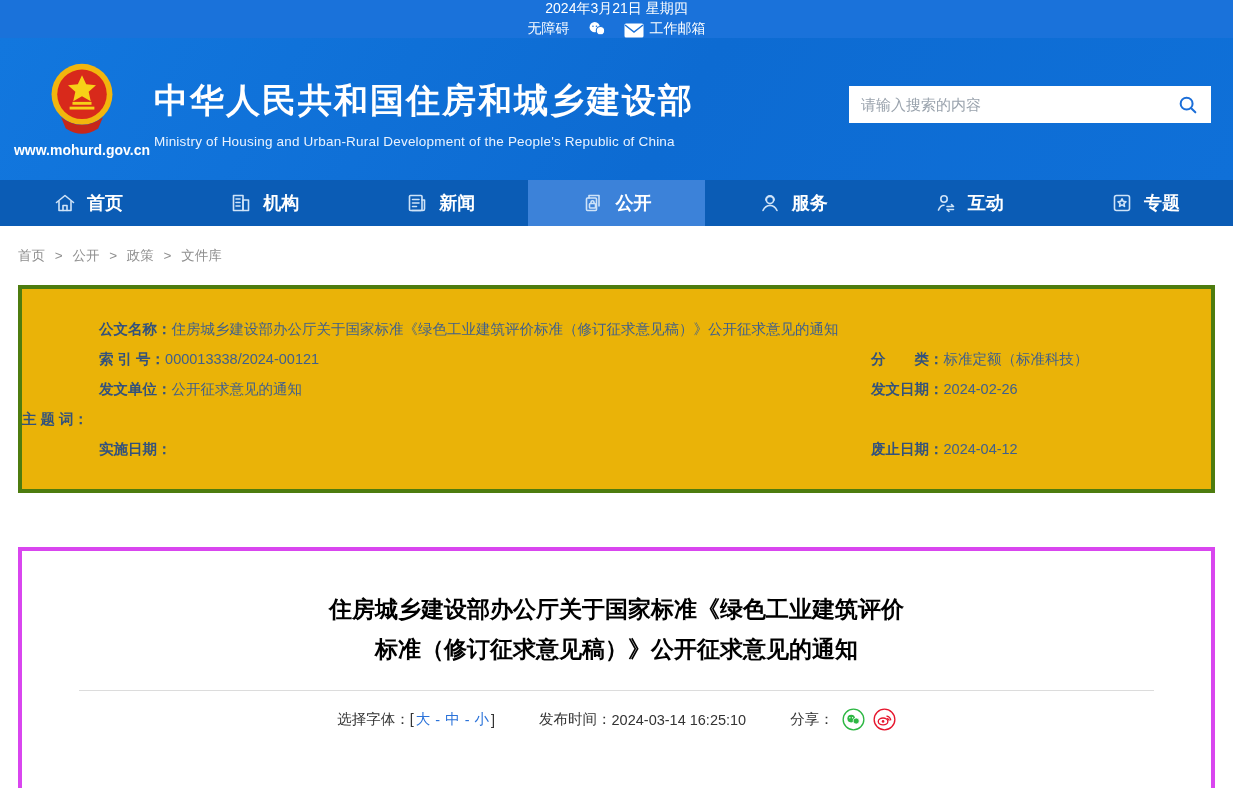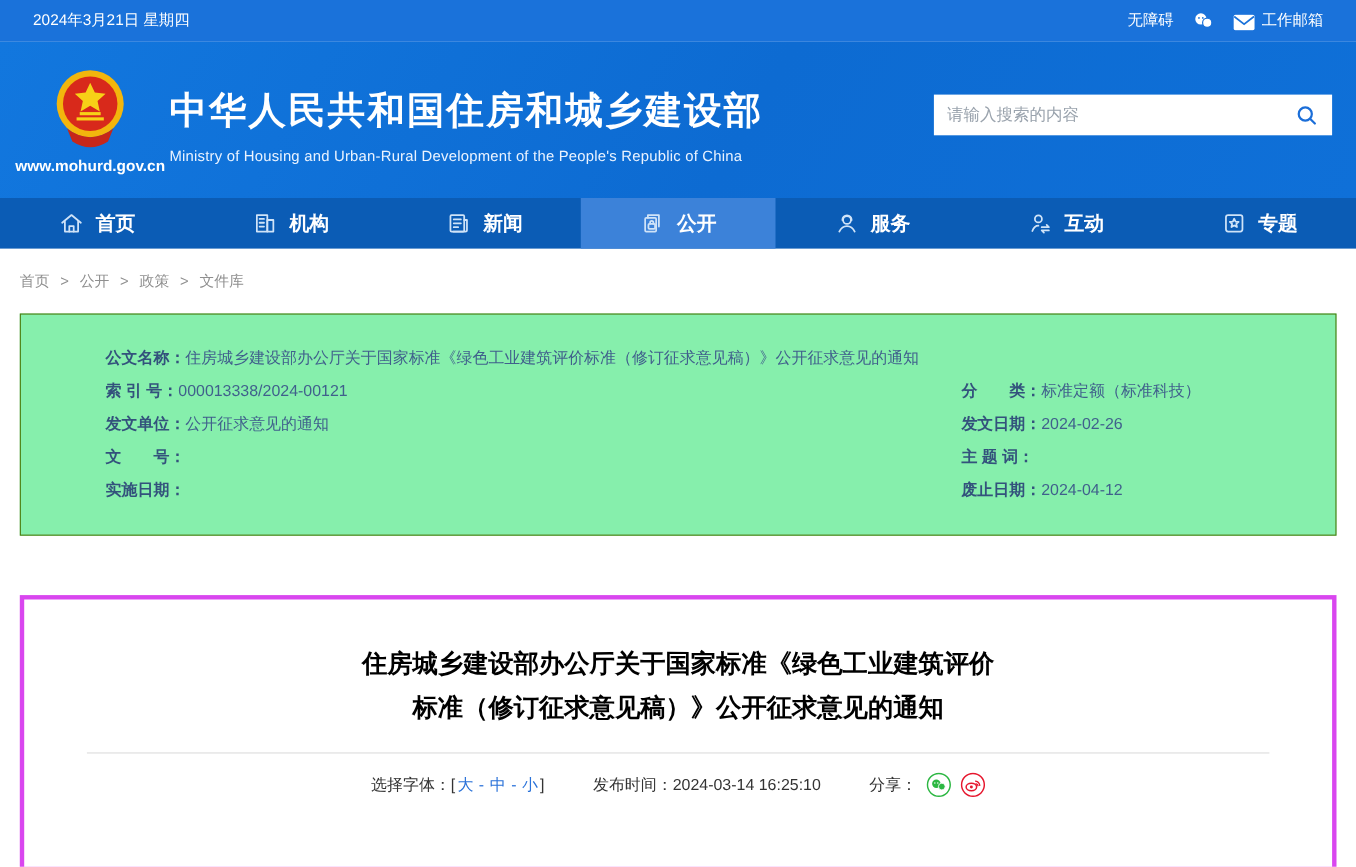--- a/index.html
+++ b/index.html
@@ -1,21 +1,21 @@
 <!DOCTYPE html>
 <html lang="zh"><head>
 <meta charset="utf-8">
 <style>
   * { margin:0; padding:0; box-sizing:border-box; }
   html,body { width:1233px; height:788px; overflow:hidden; background:#fff;
     font-family:"Liberation Sans","DejaVu Sans",sans-serif; }
 
   
   .topbar { height:38px; background:#1a72da; color:#fff; display:flex;
-    align-items:center; justify-content:space-between; padding:0 30px; font-size:14px; }
+    align-items:center; justify-content:space-between; padding:0 30px; font-size:14px;flex-direction:column; }
   .topbar-right { display:flex; align-items:center; gap:16px; }
   .topbar a, .toplink { color:#fff; text-decoration:none; cursor:pointer; }
   .icon-btn { display:inline-flex; align-items:flex-end; gap:6px; cursor:pointer; }
 
   
   .header { height:142px; background:linear-gradient(120deg,#1277de 0%,#0d6bd2 55%,#0f70d8 100%);
     display:flex; align-items:center; padding:0 30px; position:relative; }
   .brand { display:flex; align-items:flex-start; gap:20px; }
   .emblem-wrap { display:flex; flex-direction:column; align-items:center; width:104px; }
   .site-url { color:#fff; font-size:14px; font-weight:bold; margin-top:2px; white-space:nowrap; }
@@ -35,21 +35,21 @@
     color:#fff; font-size:18px; font-weight:bold; cursor:pointer; }
   .nav-item.active { background:#3c82d9; }
   .nav-item svg { stroke:#cfe3f8; fill:none; stroke-width:1.6; stroke-linecap:round; stroke-linejoin:round; }
 
   
   .breadcrumb { margin:21px 18px 0; font-size:13.5px; color:#8f8f8f; }
   .breadcrumb a { color:#8f8f8f; text-decoration:none; cursor:pointer; }
   .breadcrumb .sep { margin:0 6px; }
 
   
-  .meta-box { margin:20px 18px 0; border:1px solid #4d7c0f; background:#86efac;
+  .meta-box { margin:20px 18px 0; border:4px solid #4d7c0f; background:#eab308;
     padding:25px 0; color:#3a5a86; font-size:14.5px; }
   .meta-row { display:flex; line-height:30px; }
   .meta-left { flex:1; padding-left:77px; }
   .meta-right { width:340px; }
   .meta-label { font-weight:bold; color:#33527c; }
   .meta-value { color:#40608c; }
 
   
   .article-box { margin:54px 18px 0; border:4px solid #d946ef; background:#fff;
     height:251px; overflow:hidden; }
@@ -203,23 +203,20 @@
   </div>
   <div class="meta-row">
     <div class="meta-left">
       <span class="meta-label">发文单位：</span><span class="meta-value">公开征求意见的通知</span>
     </div>
     <div class="meta-right">
       <span class="meta-label">发文日期：</span><span class="meta-value">2024-02-26</span>
     </div>
   </div>
   <div class="meta-row">
-    <div class="meta-left">
-      <span class="meta-label">文　　号：</span><span class="meta-value"></span>
-    </div>
     <div class="meta-right">
       <span class="meta-label">主 题 词：</span><span class="meta-value"></span>
     </div>
   </div>
   <div class="meta-row">
     <div class="meta-left">
       <span class="meta-label">实施日期：</span><span class="meta-value"></span>
     </div>
     <div class="meta-right">
       <span class="meta-label">废止日期：</span><span class="meta-value">2024-04-12</span>

